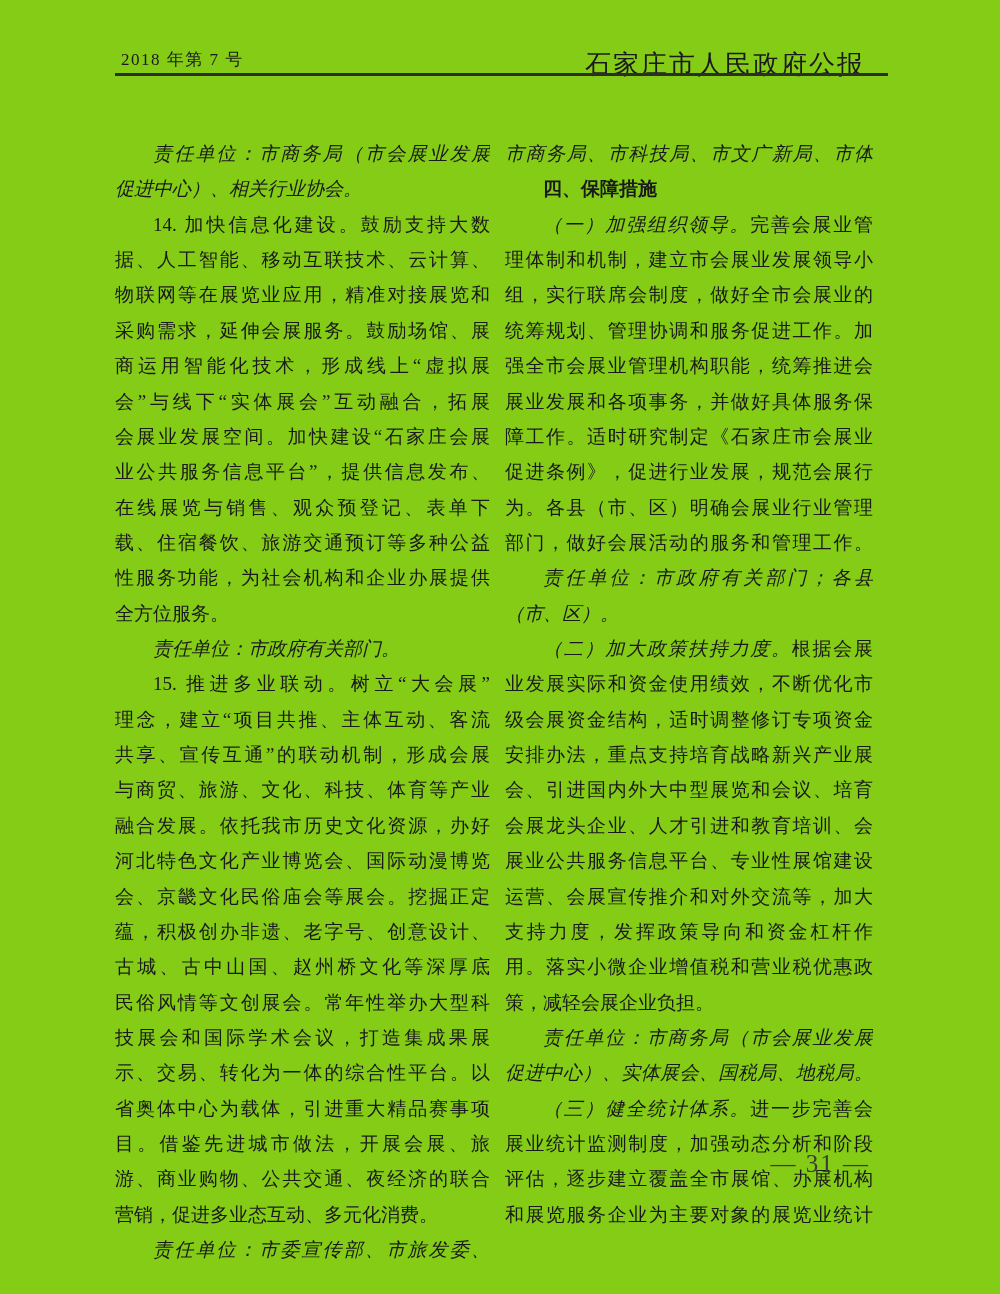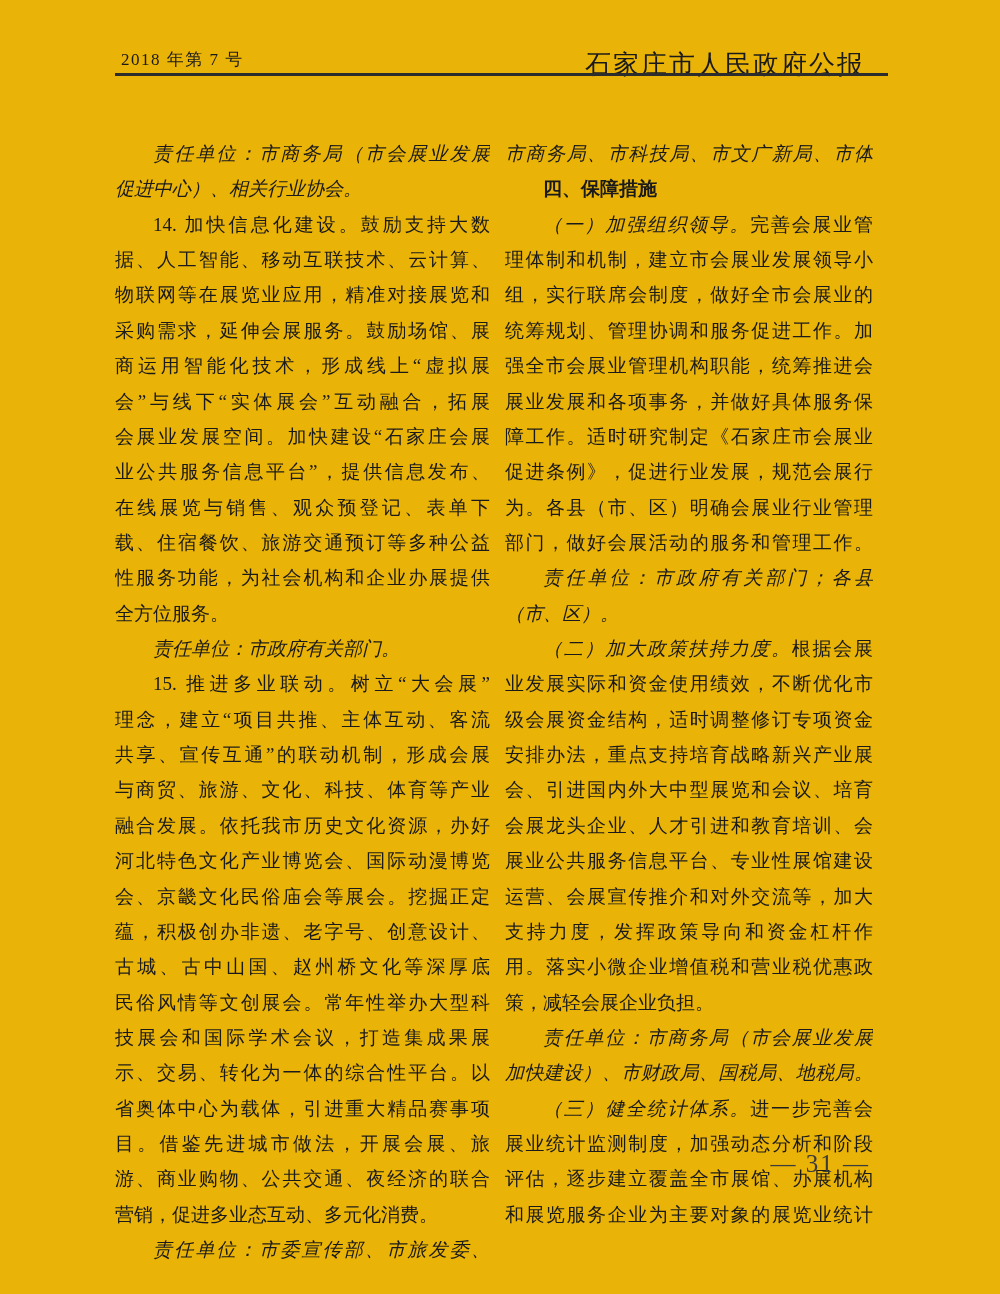--- a/index.html
+++ b/index.html
@@ -4,21 +4,21 @@
 <style>
   html, body { margin: 0; padding: 0; }
   body {
     width: 1000px; height: 1294px;
     background: #ffffff;
     position: relative;
     font-family: "Liberation Serif", "DejaVu Serif", serif;
     color: #1a1a1a;
     overflow: hidden;
   }
-  .page { position: absolute; left: 0; top: 0; width: 1000px; height: 1294px; background: #eab308; }
+  .page { position: absolute; left: 0; top: 0; width: 1000px; height: 1294px; background: #84cc16; }
 
   .hdr-left {
     position: absolute; left: 121px; top: 48px;
     font-size: 17px; letter-spacing: 1.5px;
   }
   .hdr-right {
     position: absolute; right: 135px; top: 47px;
     font-size: 26px; letter-spacing: 2px;
   }
   .hdr-rule {
@@ -118,21 +118,21 @@
       <div class="line fill"><span class="seg-body">级会展资金结构，适时调整修订专项资金</span></div>
       <div class="line fill"><span class="seg-body">安排办法，重点支持培育战略新兴产业展</span></div>
       <div class="line fill"><span class="seg-body">会、引进国内外大中型展览和会议、培育</span></div>
       <div class="line fill"><span class="seg-body">会展龙头企业、人才引进和教育培训、会</span></div>
       <div class="line fill"><span class="seg-body">展业公共服务信息平台、专业性展馆建设</span></div>
       <div class="line fill"><span class="seg-body">运营、会展宣传推介和对外交流等，加大</span></div>
       <div class="line fill"><span class="seg-body">支持力度，发挥政策导向和资金杠杆作</span></div>
       <div class="line fill"><span class="seg-body">用。落实小微企业增值税和营业税优惠政</span></div>
       <div class="line"><span class="seg-body">策，减轻会展企业负担。</span></div>
       <div class="line indent fill"><span class="seg-kai">责任单位：市商务局（市会展业发展</span></div>
-      <div class="line fill"><span class="seg-kai">加快建设）、市财政局、国税局、地税局。</span></div>
+      <div class="line fill"><span class="seg-kai">促进中心）、实体展会、国税局、地税局。</span></div>
       <div class="line indent fill"><span class="seg-kai">（三）健全统计体系。</span><span class="seg-body">进一步完善会</span></div>
       <div class="line fill"><span class="seg-body">展业统计监测制度，加强动态分析和阶段</span></div>
       <div class="line fill"><span class="seg-body">评估，逐步建立覆盖全市展馆、办展机构</span></div>
       <div class="line fill"><span class="seg-body">和展览服务企业为主要对象的展览业统计</span></div>
     </div>
 
   <div class="page-num" style="color: rgb(60, 60, 60);">— 31 —</div>
 </div>
 
 </body></html>

